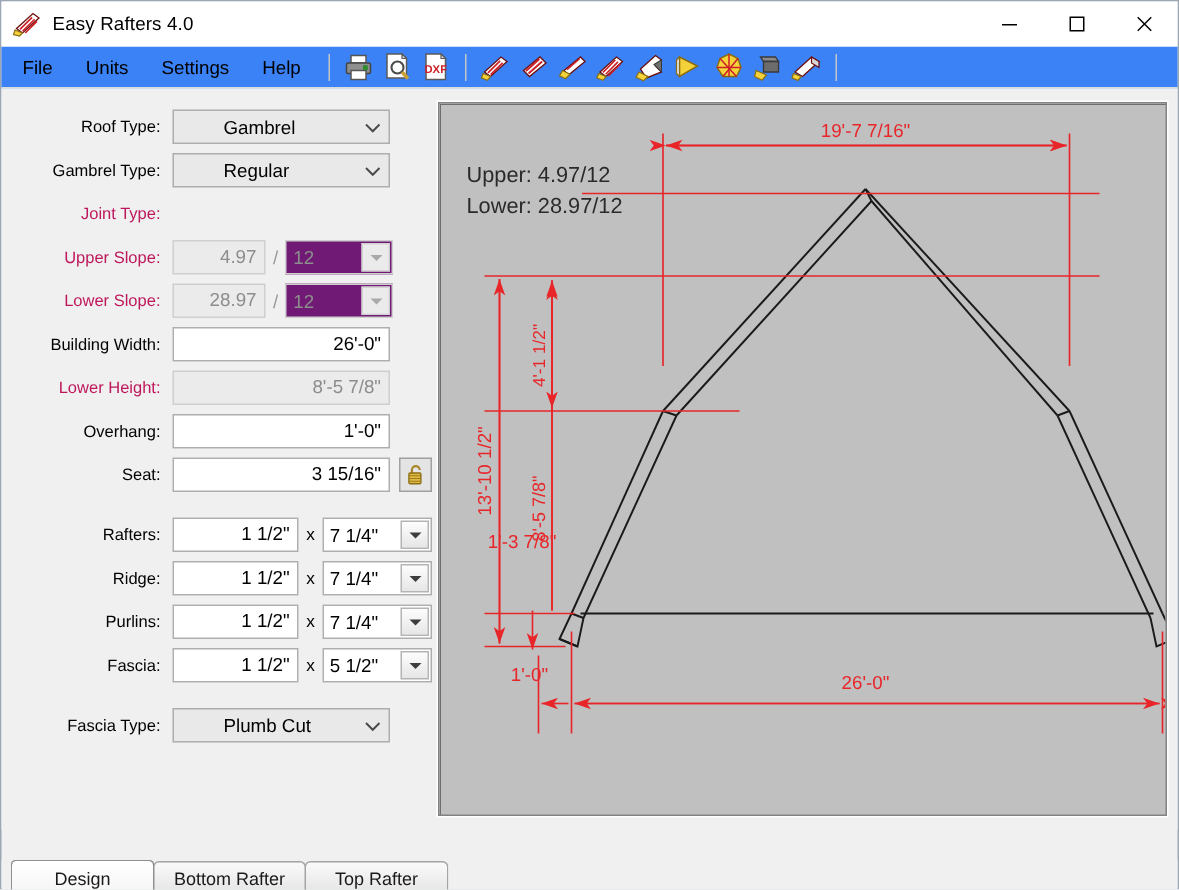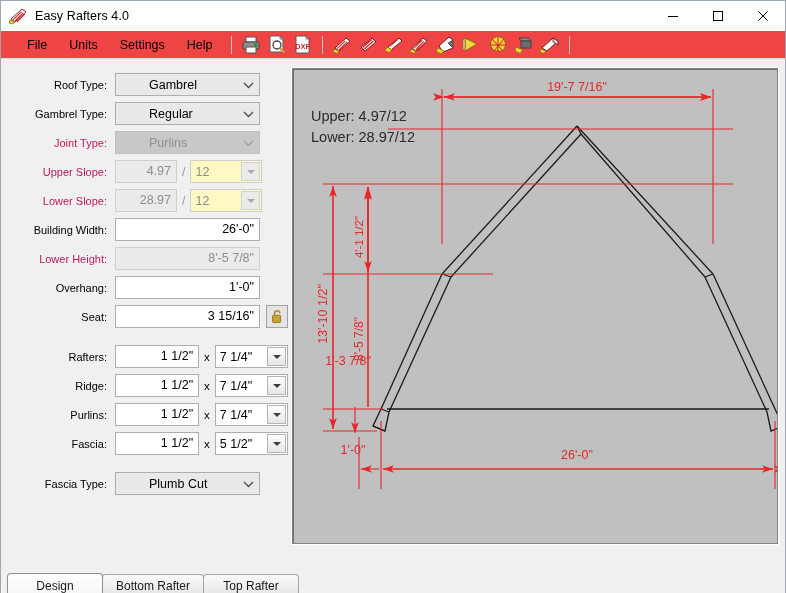--- a/index.html
+++ b/index.html
@@ -55,26 +55,26 @@
     font-size: 13px;
     color: #000;
     background: transparent;
     border: none;
   }
   .win-btn svg { display:block; }
 
   
   .menubar {
     height: 27px;
-    background: #ef4444;
+    background: #3b82f6;
     display: flex;
     align-items: center;
     flex: none;
     border-bottom: 1px solid #dcdcdc;
-    padding-left: 16px;
+    padding-left: 4px;
   }
   .menu-item {
     font-size: 12.5px;
     color: #000;
     padding: 3px 10px;
     margin-right: 2px;
     white-space: nowrap;
   }
   .menu-sep {
     width: 1px; height: 18px;
@@ -183,21 +183,21 @@
     position: relative;
   }
   .combo2 .cb-text {
     flex: 1 1 auto;
     font-size: 12.5px;
     color: #000;
     padding-left: 4px;
     white-space: nowrap;
     overflow: hidden;
   }
-  .combo2.disabled { background: #fef9c3; border-color: #cfcfcf; }
+  .combo2.disabled { background: #701a75; border-color: #cfcfcf; }
   .combo2.disabled .cb-text { color: #8d8d8d; }
   .btn-arrow {
     width: 19px;
     align-self: stretch;
     margin: 1px 1px 1px 0;
     background: linear-gradient(#fdfdfd, #e6e6e6);
     border: 1px solid #b4b4b4;
     display: flex; align-items: center; justify-content: center;
     flex: none;
     box-sizing: border-box;
@@ -492,28 +492,20 @@
           <div class="chev">
             <svg width="11" height="8" viewBox="0 0 11 8">
                 <polyline points="1,2 5.5,6.5 10,2" fill="none" stroke="#4a4a4a" stroke-width="1.3"></polyline>
               </svg>
           </div>
         </div>
       </div>
 
       <div class="row">
         <div class="row-label dim">Joint Type:</div>
-        <div class="combo disabled">
-          <div class="cb-text">Purlins</div>
-          <div class="chev">
-            <svg width="11" height="8" viewBox="0 0 11 8">
-                <polyline points="1,2 5.5,6.5 10,2" fill="none" stroke="#9d9d9d" stroke-width="1.3"></polyline>
-              </svg>
-          </div>
-        </div>
       </div>
 
       <div class="row">
         <div class="row-label dim">Upper Slope:</div>
         <div class="tbox disabled w62">4.97</div>
         <div class="slash">/</div>
         <div class="combo2 disabled" style="width:72px">
           <div class="cb-text">12</div>
           <div class="btn-arrow disabled">
               <span class="tri-down dim"></span>

